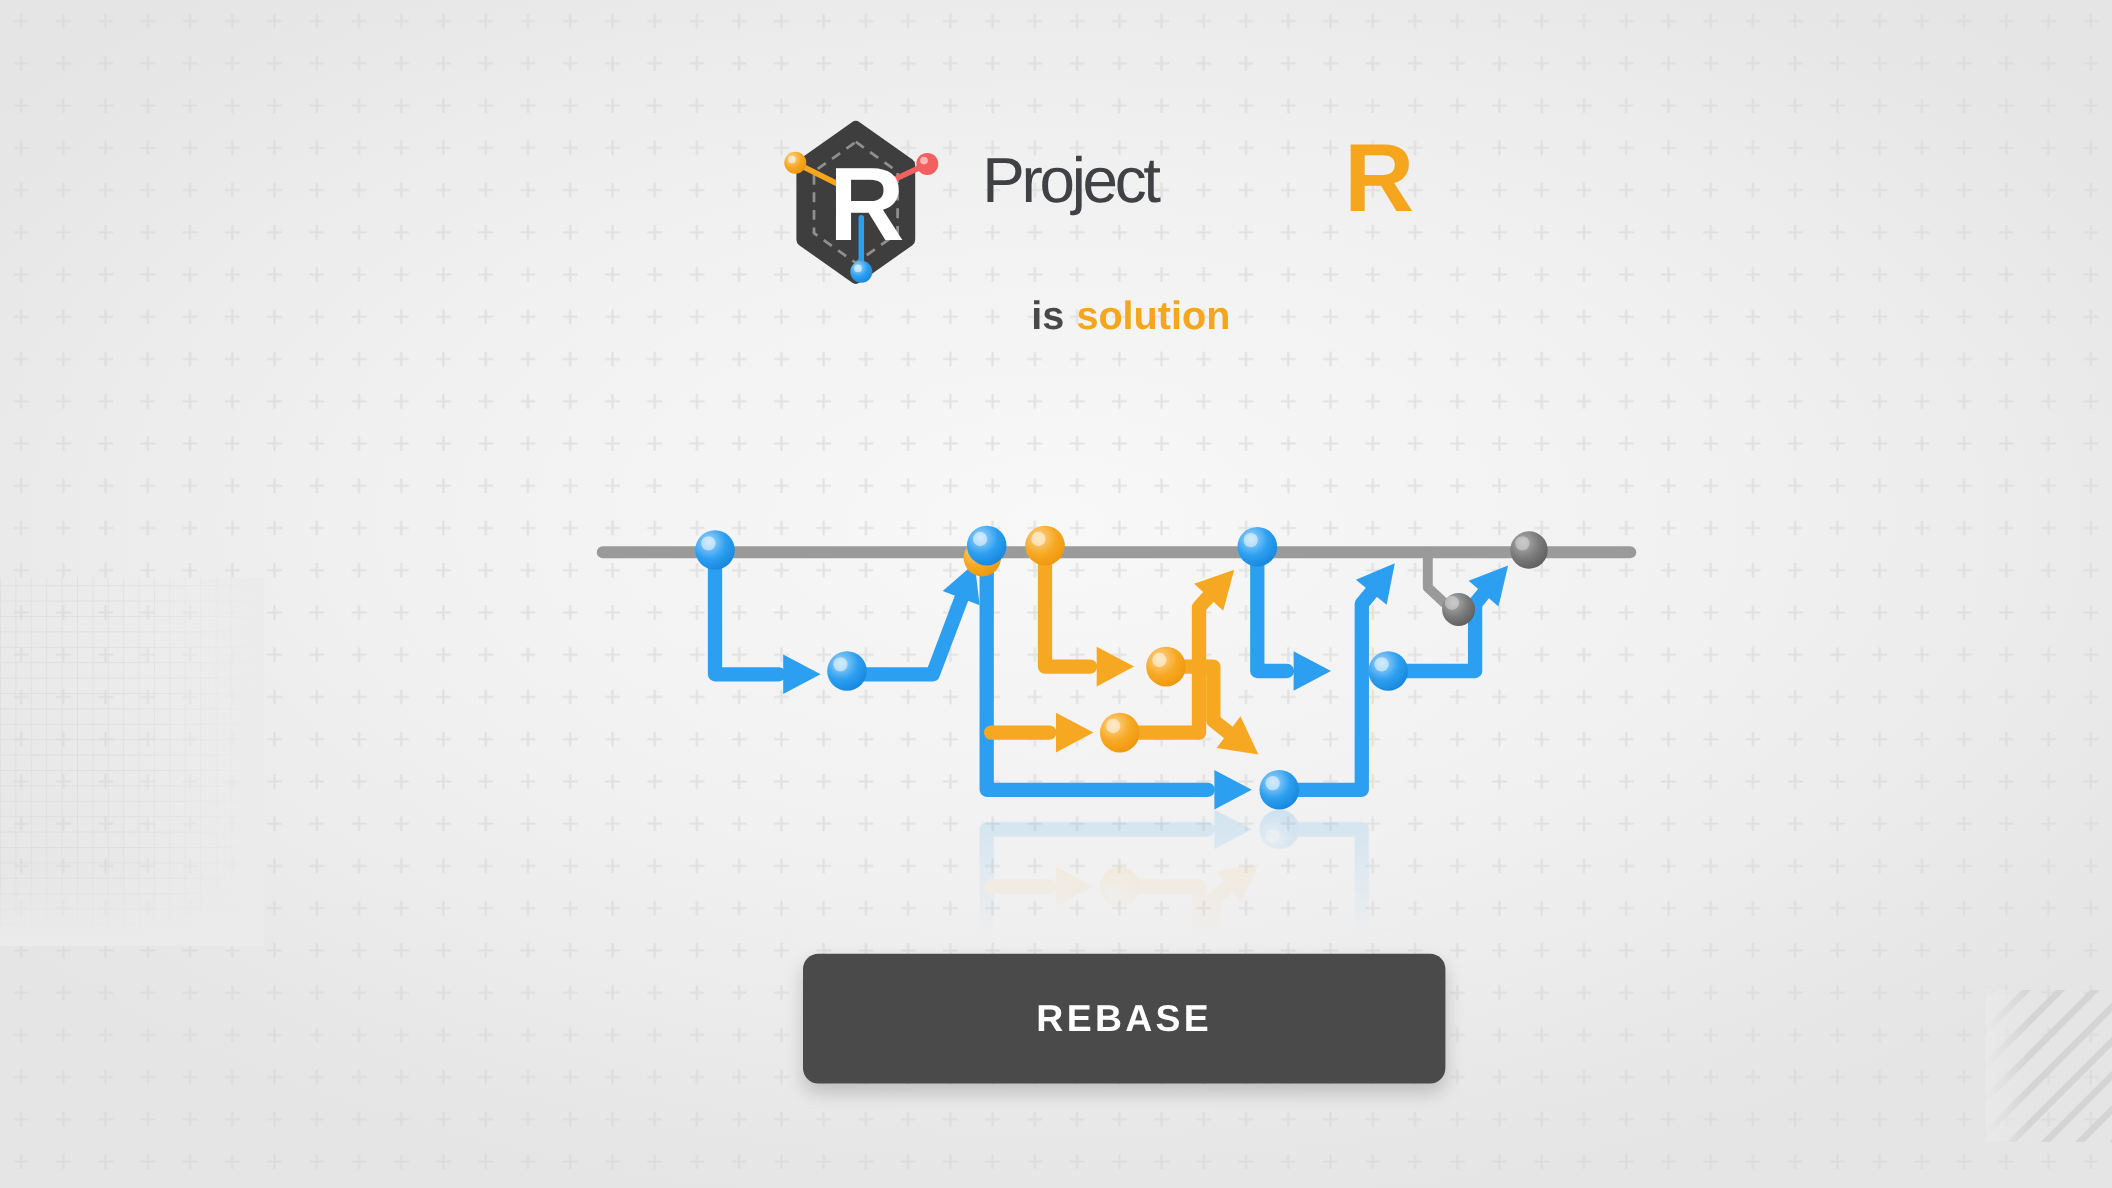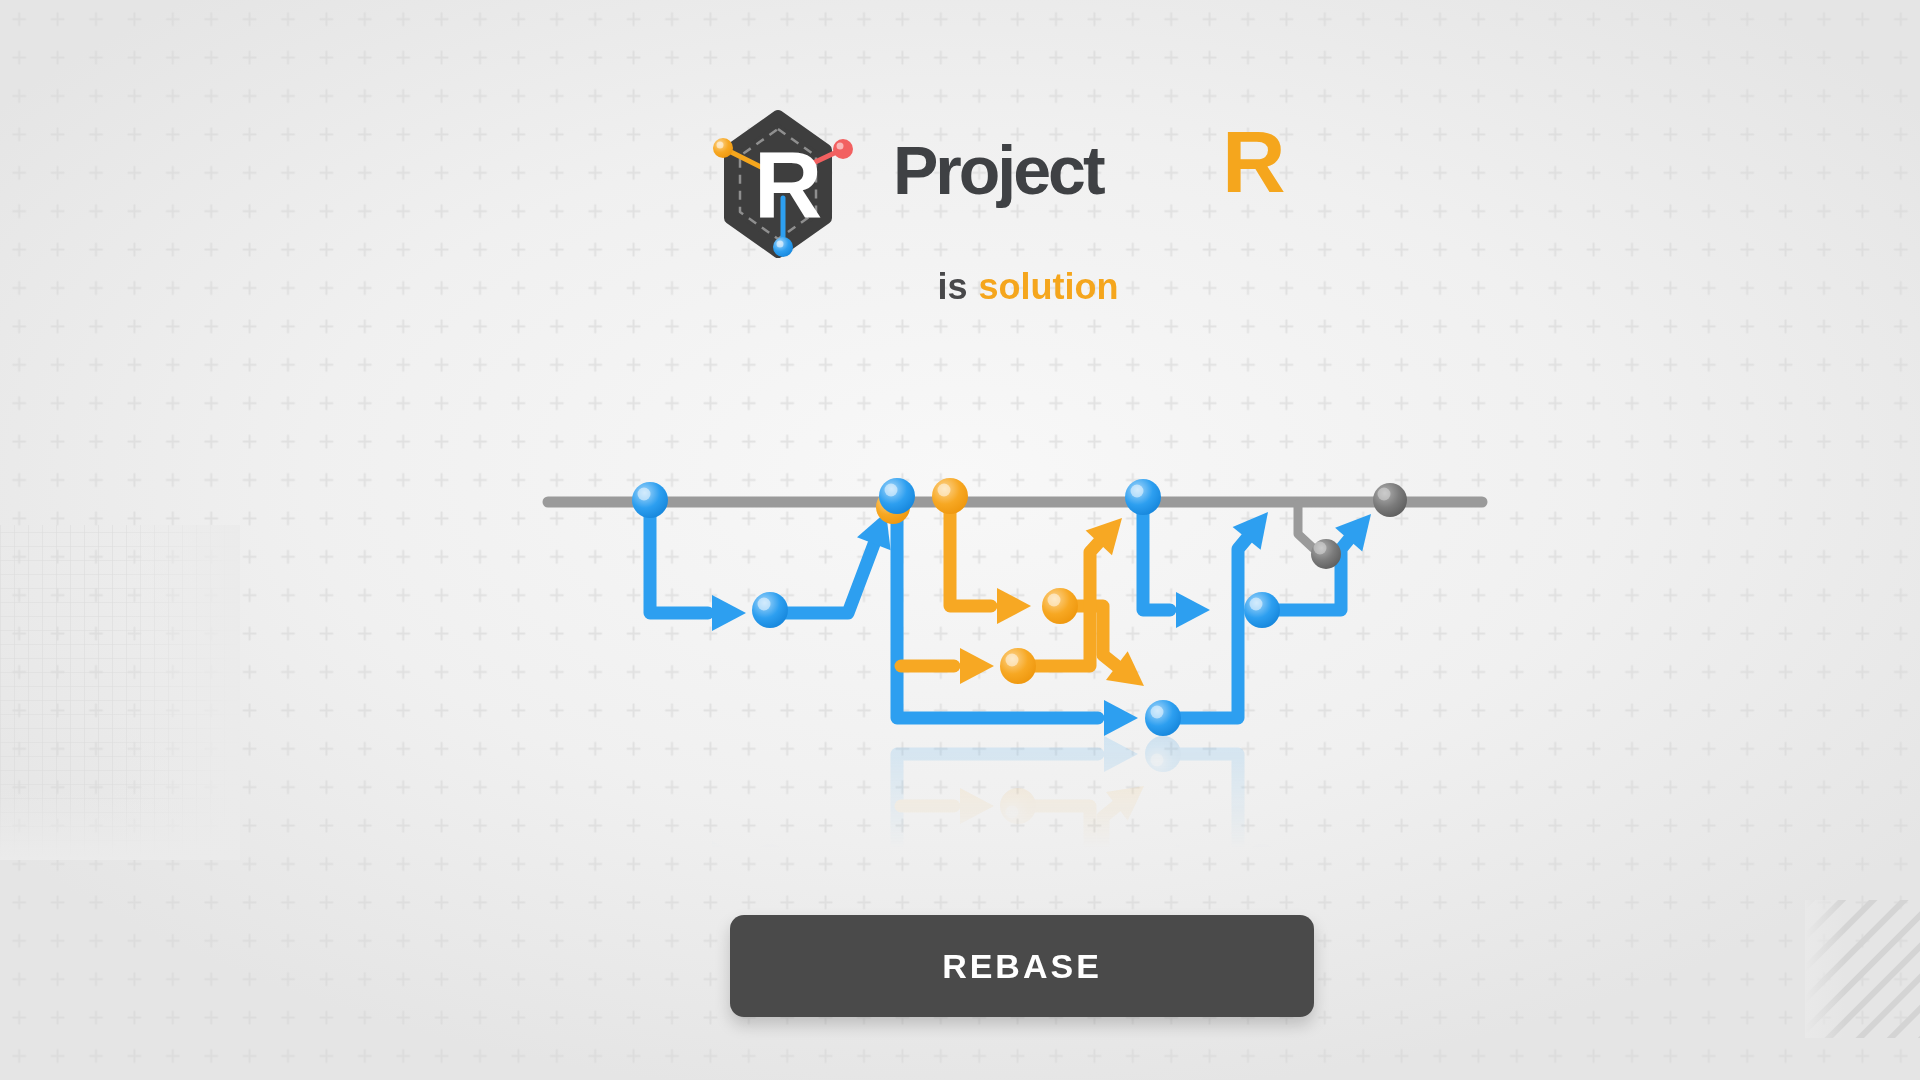--- a/index.html
+++ b/index.html
@@ -3,32 +3,32 @@
 <meta charset="utf-8">
 <style>
   html,body{margin:0;padding:0;background:#e9e9e9;}
   #screen{
     position:relative;width:1920px;height:1080px;overflow:hidden;
     background:radial-gradient(ellipse 62% 58% at 50% 44%, #f8f8f8 0%, #f0f0f0 55%, #e5e5e5 100%);
     font-family:"Liberation Sans", sans-serif;
   }
   #scene{position:absolute;left:0;top:0;width:1920px;height:1080px;}
   .title-wrap{position:absolute;left:893px;top:136px;line-height:1;white-space:nowrap;}
-  .title-main{font-size:68px;font-weight:bold;letter-spacing:-3px;color:var(--title-text,#3f4144);}
+  .title-main{font-size:58px;font-weight:normal;letter-spacing:-3px;color:var(--title-text,#3f4144);}
   .title-sup{position:absolute;left:1222px;top:118px;line-height:1;font-size:88px;font-weight:bold;color:var(--accent-orange,#f5a61d);}
   .subtitle{position:absolute;left:1028px;top:269px;transform:translateX(-50%);line-height:1;font-size:36px;font-weight:bold;white-space:nowrap;}
   .subtitle .pre{color:var(--subtitle-dark,#48484a);margin-right:11px;}
   .subtitle .hl{color:var(--accent-orange,#f5a61d);}
   .rebase-btn{
-    position:absolute;left:730px;top:867px;width:584px;height:102px;
+    position:absolute;left:730px;top:867px;width:584px;height:118px;
     background:var(--button-bg,#4a4a4a);border:none;border-radius:14px;
     box-shadow:0 8px 16px rgba(0,0,0,0.18);
     color:var(--button-text,#ffffff);font-family:"Liberation Sans",sans-serif;
     font-size:34px;font-weight:bold;letter-spacing:3px;
-    display:flex;align-items:center;justify-content:center;cursor:pointer;margin-top:48px;
+    display:flex;align-items:center;justify-content:center;cursor:pointer;
   }
   .logo-letter{font-family:"Liberation Sans",sans-serif;font-weight:bold;font-size:95px;fill:#ffffff;}
 </style>
 </head>
 <body>
 
 <div id="screen" style="--title-text: #3f4144; --accent-orange: #f5a61d; --subtitle-dark: #48484a; --button-bg: #4a4a4a; --button-text: #ffffff; --line-gray: #9a9a9a; --commit-blue: #2d9ff0; --commit-orange: #f7a823; --commit-gray: #7b7b7b; --logo-hex: #3e3e3e; --logo-red: #f26060; --pattern-gray: #d7d7d7;">
 
   <svg id="scene" viewBox="0 0 1920 1080">
     <defs>

